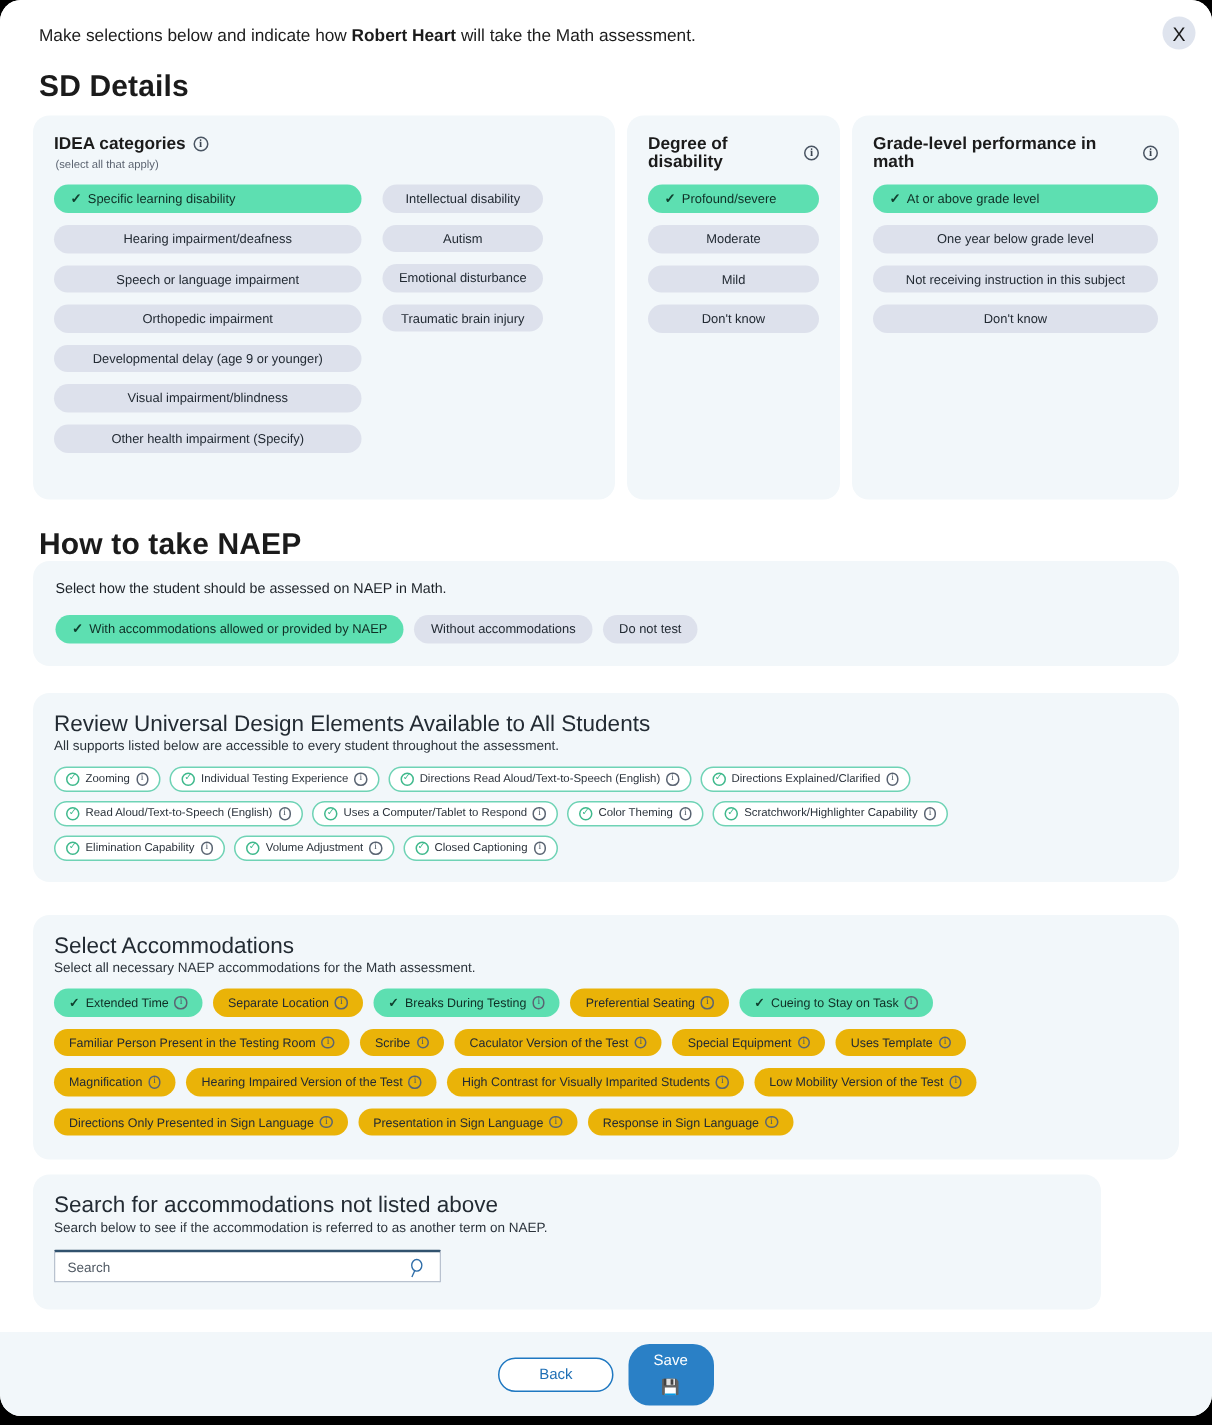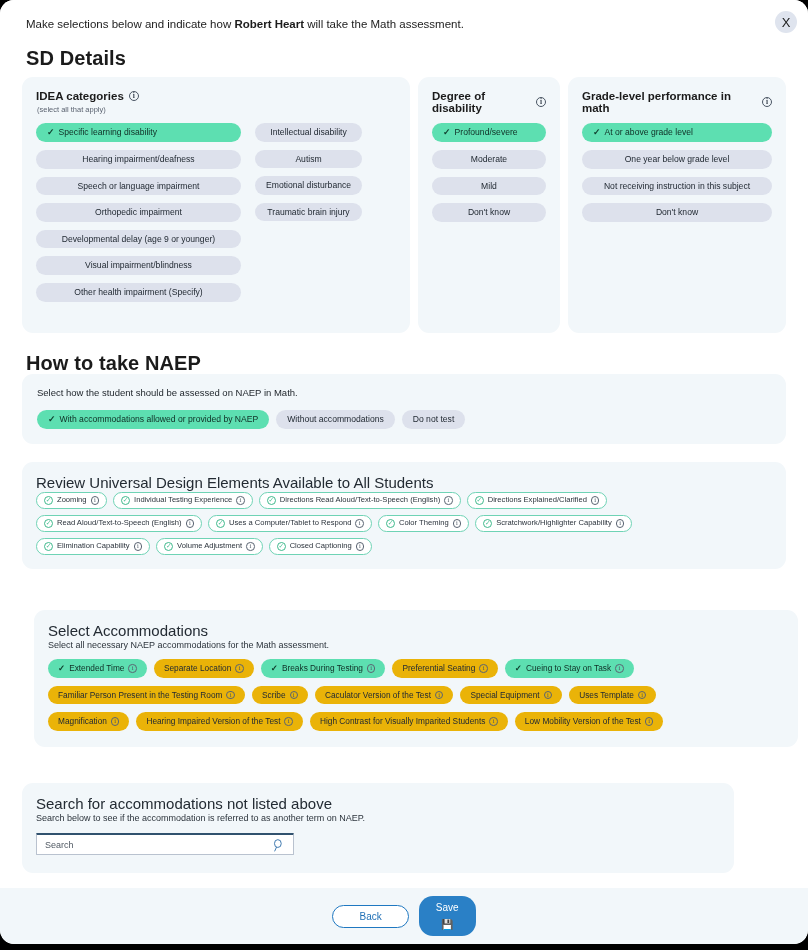--- a/index.html
+++ b/index.html
@@ -170,21 +170,21 @@
     border: 1px solid #3fb98c; border-radius: 50%;
     color: #3fb98c; font-size: 6.5px; line-height: 1;
     flex: none;
   }
   .ude-rows { display: flex; flex-direction: column; gap: 6px; }
   .ude-rows .row-wrap { gap: 6px; }
 
   
   #acc-panel {
     position: absolute;
-    left: 34px; top: 610px;
+    left: 22px; top: 610px;
     width: 764px;
     padding: 12px 14px 16px 14px;
   }
   .acc-rows { display: flex; flex-direction: column; gap: 8px; }
   .acc-rows .row-wrap { gap: 7px; }
   .acc-chip {
     display: inline-flex; align-items: center; gap: 4px;
     background: #eab308;
     border-radius: 13px;
     padding: 5px 10px;
@@ -388,20 +388,21 @@
             <span>Without accommodations</span>
           </div>
           <div class="chip">
             <span>Do not test</span>
           </div>
         </div>
     </div>
 
     <div class="panel" id="ude-panel">
       <div class="big-head">Review Universal Design Elements Available to All Students</div>
+      <div class="small-sub">All supports listed below are accessible to every student throughout the assessment.</div>
       <div class="ude-rows" id="ude-rows">
           <div class="row-wrap">
             <div class="ude-chip">
               <span class="check-circle">✓</span>
               <span>Zooming</span>
               <i class="info-i sm">i</i>
             </div>
             <div class="ude-chip">
               <span class="check-circle">✓</span>
               <span>Individual Testing Experience</span>
@@ -519,20 +520,34 @@
             <div class="acc-chip">
               <span>Hearing Impaired Version of the Test</span>
               <i class="info-i sm">i</i>
             </div>
             <div class="acc-chip">
               <span>High Contrast for Visually Imparited Students</span>
               <i class="info-i sm">i</i>
             </div>
             <div class="acc-chip">
               <span>Low Mobility Version of the Test</span>
+              <i class="info-i sm">i</i>
+            </div>
+          </div>
+          <div class="row-wrap">
+            <div class="acc-chip">
+              <span>Directions Only Presented in Sign Language</span>
+              <i class="info-i sm">i</i>
+            </div>
+            <div class="acc-chip">
+              <span>Presentation in Sign Language</span>
+              <i class="info-i sm">i</i>
+            </div>
+            <div class="acc-chip">
+              <span>Response in Sign Language</span>
               <i class="info-i sm">i</i>
             </div>
           </div>
         </div>
     </div>
 
     <div class="panel" id="search-panel">
       <div class="big-head">Search for accommodations not listed above</div>
       <div class="small-sub">Search below to see if the accommodation is referred to as another term on NAEP.</div>
       <div class="search-box">

